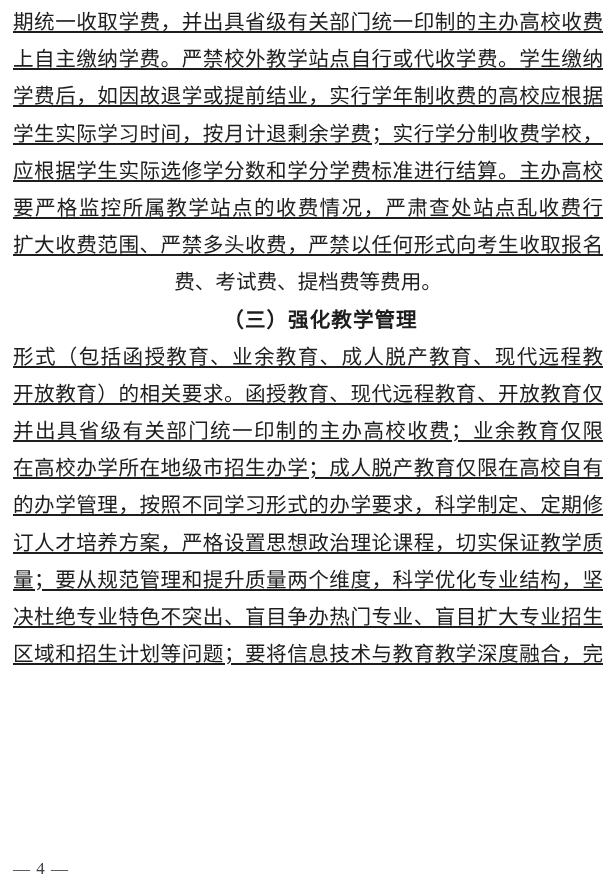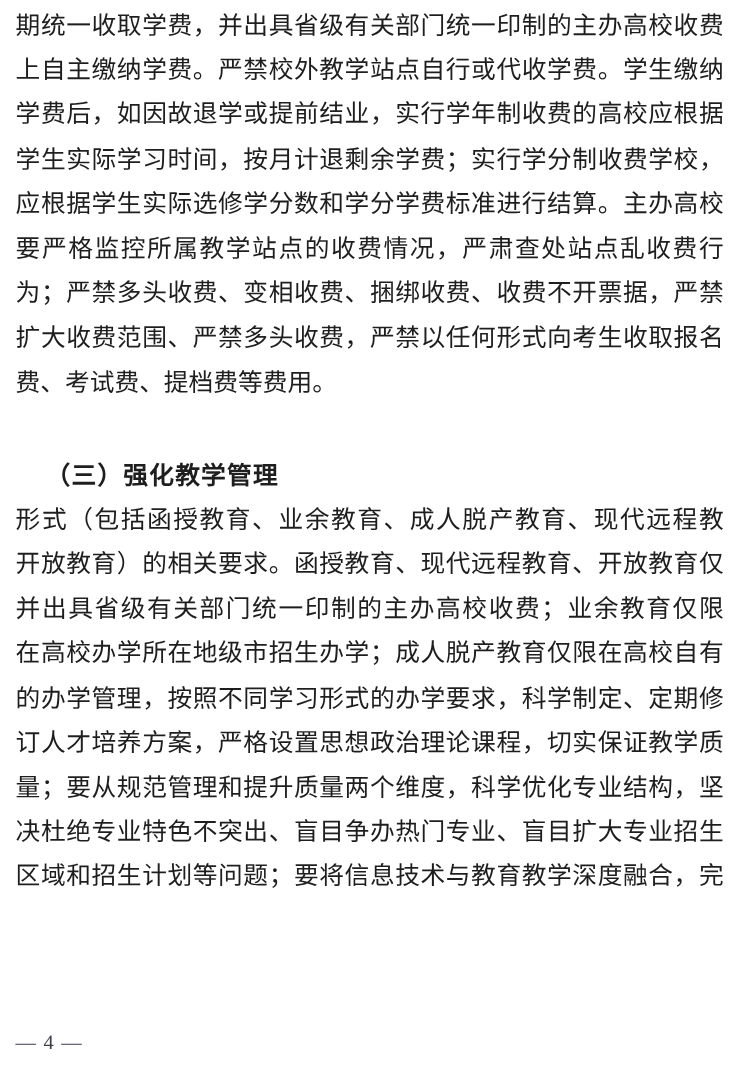--- a/index.html
+++ b/index.html
@@ -19,31 +19,31 @@
     position: absolute;
     left: 13px;
     right: 9px;
     top: 4px;
   }
   .line {
     height: 37.2px;
     line-height: 37.2px;
     font-size: 20.6px;
     color: #1e1e1e;
-    text-align: left;
+    text-align: center;
     white-space: normal;
     overflow: hidden;
   }
   .line.justify {
     text-align: justify;
     text-align-last: justify;
+    text-decoration: underline;
   }
   .line.indent {
     text-indent: 25px;
-    margin-top: 40px;
   }
   .line.heading {
     font-weight: 700;
     letter-spacing: 1px;
   }
   .footer {
     position: absolute;
     left: 13px;
     bottom: 8px;
     height: 24px;
@@ -58,21 +58,20 @@
 
 <div class="page">
   <div class="text-block">
 
   <div class="line justify">期统一收取学费，并出具省级有关部门统一印制的主办高校收费</div>
       <div class="line justify">上自主缴纳学费。严禁校外教学站点自行或代收学费。学生缴纳</div>
       <div class="line justify">学费后，如因故退学或提前结业，实行学年制收费的高校应根据</div>
       <div class="line justify">学生实际学习时间，按月计退剩余学费；实行学分制收费学校，</div>
       <div class="line justify">应根据学生实际选修学分数和学分学费标准进行结算。主办高校</div>
       <div class="line justify">要严格监控所属教学站点的收费情况，严肃查处站点乱收费行</div>
-      <div class="line justify">为；严禁多头收费、变相收费、捆绑收费、收费不开票据，严禁</div>
       <div class="line justify">扩大收费范围、严禁多头收费，严禁以任何形式向考生收取报名</div>
       <div class="line">费、考试费、提档费等费用。</div>
       <div class="line heading indent">（三）强化教学管理</div>
       <div class="line justify">形式（包括函授教育、业余教育、成人脱产教育、现代远程教育、</div>
       <div class="line justify">开放教育）的相关要求。函授教育、现代远程教育、开放教育仅</div>
       <div class="line justify">并出具省级有关部门统一印制的主办高校收费；业余教育仅限</div>
       <div class="line justify">在高校办学所在地级市招生办学；成人脱产教育仅限在高校自有</div>
       <div class="line justify">的办学管理，按照不同学习形式的办学要求，科学制定、定期修</div>
       <div class="line justify">订人才培养方案，严格设置思想政治理论课程，切实保证教学质</div>
       <div class="line justify">量；要从规范管理和提升质量两个维度，科学优化专业结构，坚</div>

